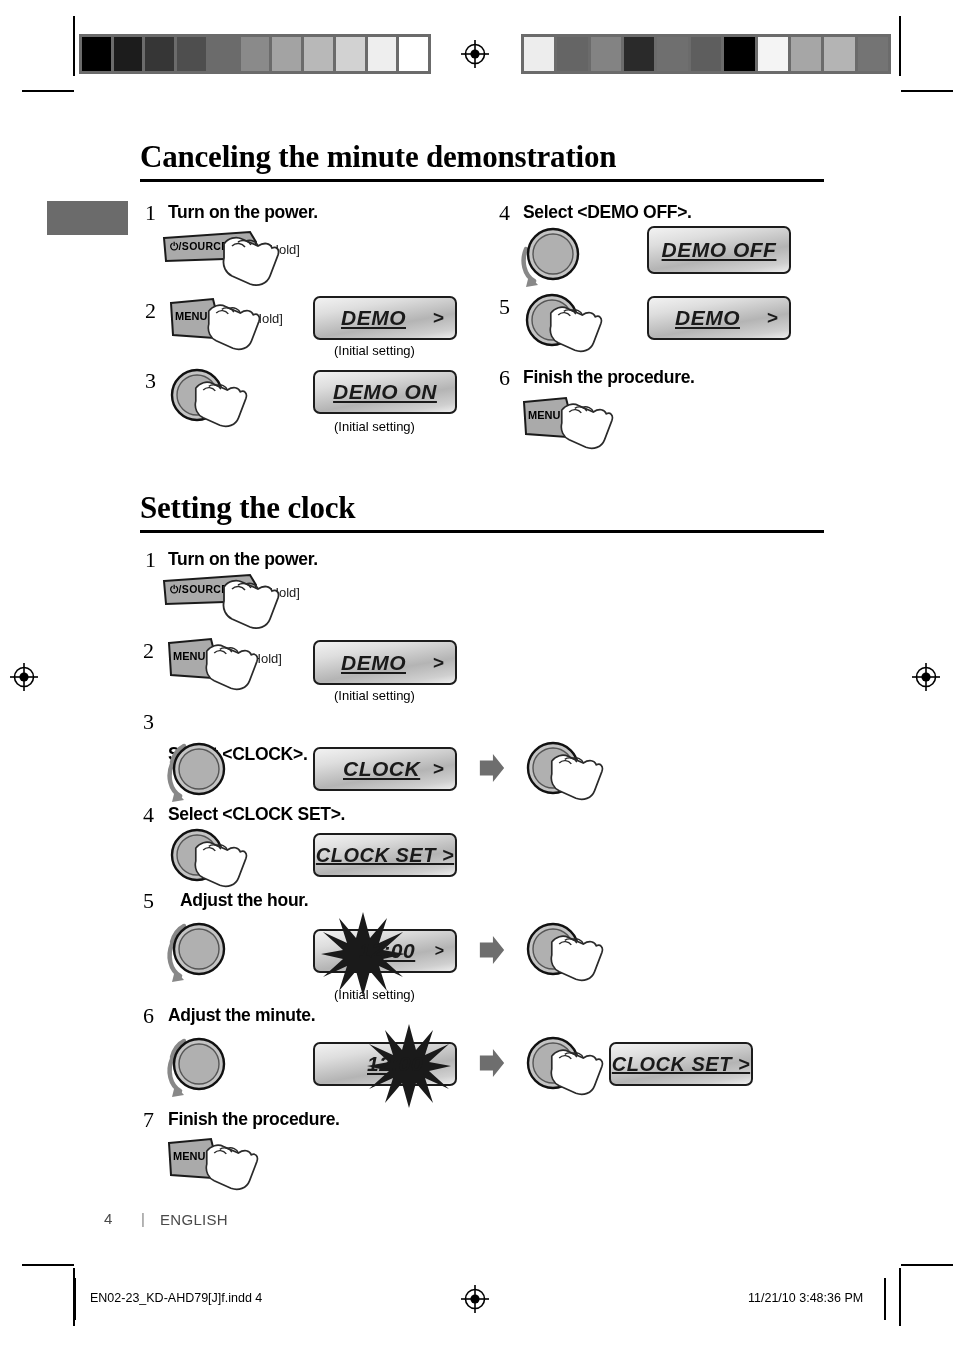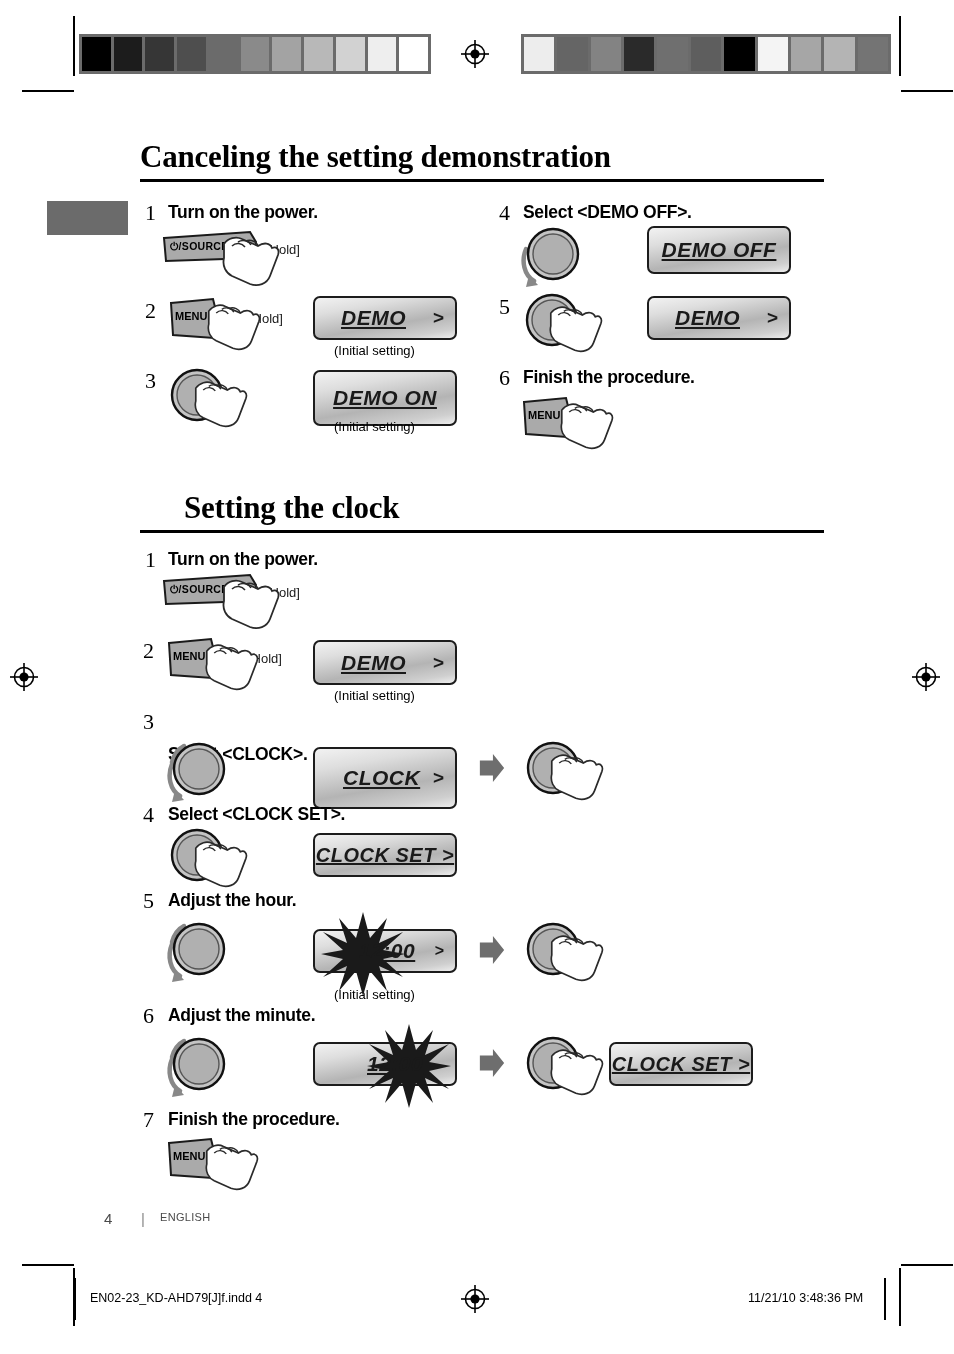--- a/index.html
+++ b/index.html
@@ -161,21 +161,21 @@
   }
   .footer-bar {
     position: absolute;
     font-family: "Liberation Sans", sans-serif;
     font-size: 15px;
     color: #8a8a8a;
   }
   .footer-lang {
     position: absolute;
     font-family: "Liberation Sans", sans-serif;
-    font-size: 11px;
+    font-size: 15px;
     letter-spacing: 0.3px;
     color: #4a4a4a;
   }
   .print-meta {
     position: absolute;
     font-family: "Liberation Sans", sans-serif;
     font-size: 12.5px;
     color: #000;
     white-space: nowrap;
   }
@@ -248,21 +248,21 @@
   <line x1="0" y1="14" x2="28" y2="14" stroke="#000" stroke-width="1.6"></line>
 </svg>
 
 <div class="crop-line" style="left:74px;top:1278px;width:1.5px;height:42px;"></div>
 <div class="crop-line" style="left:884px;top:1278px;width:1.5px;height:42px;"></div>
 
 <div class="page">
 
   <div class="side-tab"></div>
 
-  <h1 class="section-title" style="left:140px;top:139px;">Canceling the setting demonstration</h1>
+  <h1 class="section-title" style="left:140px;top:139px;">Canceling the minute demonstration</h1>
   <div class="rule" style="left:140px;top:179px;width:684px;"></div>
 
   <div class="step-num" style="left:145px;top:202px;">1</div>
   <div class="step-text" style="left:168px;top:204px;">Turn on the power.</div>
 
   <svg class="btn-source" style="left:162px;top:230px;" viewBox="0 0 98 34" width="98" height="34">
     <path d="M2,8 L88,2 L94,12 L92,28 L4,31 Z" fill="#aaaaaa" stroke="#1a1a1a" stroke-width="2"></path>
   </svg>
   <div class="btn-label" style="left:170px;top:240px;font-size:10.5px;letter-spacing:0.3px;">⏻/SOURCE</div>
   <svg class="hand" style="left:218px;top:232px;" viewBox="0 0 62 56" width="62" height="56">
@@ -297,21 +297,21 @@
     <circle cx="28" cy="28" r="25" fill="#c4c4c4" stroke="#111" stroke-width="2.4"></circle>
     <circle cx="28" cy="28" r="20" fill="#b0b0b0" stroke="#555" stroke-width="1.4"></circle>
   </svg>
   <svg class="hand" style="left:190px;top:377px;" viewBox="0 0 62 56" width="58" height="52">
     <path d="M6,12 C10,6 18,4 24,7 L40,14 C46,10 52,11 54,16 C58,14 62,17 60,23 L52,44 C49,52 40,55 32,52 L14,44 C8,41 4,34 6,26 Z" fill="#ffffff" stroke="#2a2a2a" stroke-width="1.8"></path>
     <path d="M14,14 C18,10 24,11 27,15" fill="none" stroke="#2a2a2a" stroke-width="1.5"></path>
     <path d="M20,10 C25,7 31,9 33,13" fill="none" stroke="#2a2a2a" stroke-width="1.5"></path>
     <path d="M28,9 C33,7 39,10 40,14" fill="none" stroke="#2a2a2a" stroke-width="1.5"></path>
   </svg>
 
-  <div class="lcd center" style="left:313px;top:370px;width:144px;height:56px;">
+  <div class="lcd center" style="left:313px;top:370px;width:144px;height:44px;">
     <span class="lcd-text" style="margin:0 auto;">DEMO ON</span>
   </div>
   <div class="caption" style="left:334px;top:419px;">(Initial setting)</div>
 
   <div class="step-num" style="left:499px;top:202px;">4</div>
   <div class="step-text" style="left:523px;top:204px;">Select &lt;DEMO OFF&gt;.</div>
   <svg class="knob" style="left:516px;top:223px;" viewBox="0 0 70 66" width="70" height="66">
     <path d="M10,26 C5,38 8,52 18,58" fill="none" stroke="#888" stroke-width="4.5" stroke-linecap="round"></path>
     <path d="M13,52 L22,62 L10,64 Z" fill="#888"></path>
     <circle cx="37" cy="31" r="25" fill="#c4c4c4" stroke="#111" stroke-width="2.4"></circle>
@@ -343,21 +343,21 @@
     <path d="M3,6 L45,2 L50,22 L46,41 L5,38 Z" fill="#aaaaaa" stroke="#1a1a1a" stroke-width="2"></path>
   </svg>
   <div class="btn-label" style="left:528px;top:409px;font-size:11px;">MENU</div>
   <svg class="hand" style="left:556px;top:399px;" viewBox="0 0 62 56" width="58" height="52">
     <path d="M6,12 C10,6 18,4 24,7 L40,14 C46,10 52,11 54,16 C58,14 62,17 60,23 L52,44 C49,52 40,55 32,52 L14,44 C8,41 4,34 6,26 Z" fill="#ffffff" stroke="#2a2a2a" stroke-width="1.8"></path>
     <path d="M14,14 C18,10 24,11 27,15" fill="none" stroke="#2a2a2a" stroke-width="1.5"></path>
     <path d="M20,10 C25,7 31,9 33,13" fill="none" stroke="#2a2a2a" stroke-width="1.5"></path>
     <path d="M28,9 C33,7 39,10 40,14" fill="none" stroke="#2a2a2a" stroke-width="1.5"></path>
   </svg>
 
-  <h1 class="section-title" style="left:140px;top:490px;margin-left:44px;">Setting the clock</h1>
+  <h1 class="section-title" style="left:140px;top:490px;">Setting the clock</h1>
   <div class="rule" style="left:140px;top:530px;width:684px;"></div>
 
   <div class="step-num" style="left:145px;top:549px;">1</div>
   <div class="step-text" style="left:168px;top:551px;">Turn on the power.</div>
   <svg class="btn-source" style="left:162px;top:573px;" viewBox="0 0 98 34" width="98" height="34">
     <path d="M2,8 L88,2 L94,12 L92,28 L4,31 Z" fill="#aaaaaa" stroke="#1a1a1a" stroke-width="2"></path>
   </svg>
   <div class="btn-label" style="left:170px;top:583px;font-size:10.5px;letter-spacing:0.3px;">⏻/SOURCE</div>
   <svg class="hand" style="left:218px;top:575px;" viewBox="0 0 62 56" width="62" height="56">
     <path d="M6,12 C10,6 18,4 24,7 L40,14 C46,10 52,11 54,16 C58,14 62,17 60,23 L52,44 C49,52 40,55 32,52 L14,44 C8,41 4,34 6,26 Z" fill="#ffffff" stroke="#2a2a2a" stroke-width="1.8"></path>
@@ -388,21 +388,21 @@
 
   <div class="step-num" style="left:143px;top:711px;">3</div>
   <div class="step-text" style="left:168px;top:746px;">Select &lt;CLOCK&gt;.</div>
   <svg class="knob" style="left:162px;top:738px;" viewBox="0 0 70 66" width="70" height="66">
     <path d="M10,26 C5,38 8,52 18,58" fill="none" stroke="#888" stroke-width="4.5" stroke-linecap="round"></path>
     <path d="M13,52 L22,62 L10,64 Z" fill="#888"></path>
     <path d="M22,8 C16,11 12,17 10,24" fill="none" stroke="#888" stroke-width="4.5" stroke-linecap="round"></path>
     <circle cx="37" cy="31" r="25" fill="#c4c4c4" stroke="#111" stroke-width="2.4"></circle>
     <circle cx="37" cy="31" r="20" fill="#b0b0b0" stroke="#555" stroke-width="1.4"></circle>
   </svg>
-  <div class="lcd" style="left:313px;top:747px;width:144px;height:62px;">
+  <div class="lcd" style="left:313px;top:747px;width:144px;height:44px;">
     <span class="lcd-text" style="margin-left:28px;">CLOCK</span>
     <span class="lcd-arrow">&gt;</span>
   </div>
   <svg class="arrow-sep" style="left:478px;top:752px;" viewBox="0 0 30 34" width="28" height="32">
     <path d="M2,9 L16,9 L16,2 L28,17 L16,32 L16,25 L2,25 Z" fill="#6e6e6e"></path>
   </svg>
   <svg class="knob" style="left:525px;top:740px;" viewBox="0 0 56 56" width="56" height="56">
     <circle cx="28" cy="28" r="25" fill="#c4c4c4" stroke="#111" stroke-width="2.4"></circle>
     <circle cx="28" cy="28" r="20" fill="#b0b0b0" stroke="#555" stroke-width="1.4"></circle>
   </svg>
@@ -423,21 +423,21 @@
     <path d="M6,12 C10,6 18,4 24,7 L40,14 C46,10 52,11 54,16 C58,14 62,17 60,23 L52,44 C49,52 40,55 32,52 L14,44 C8,41 4,34 6,26 Z" fill="#ffffff" stroke="#2a2a2a" stroke-width="1.8"></path>
     <path d="M14,14 C18,10 24,11 27,15" fill="none" stroke="#2a2a2a" stroke-width="1.5"></path>
     <path d="M20,10 C25,7 31,9 33,13" fill="none" stroke="#2a2a2a" stroke-width="1.5"></path>
     <path d="M28,9 C33,7 39,10 40,14" fill="none" stroke="#2a2a2a" stroke-width="1.5"></path>
   </svg>
   <div class="lcd" style="left:313px;top:833px;width:144px;height:44px;">
     <span class="lcd-text" style="margin:0 auto;font-size:20px;">CLOCK SET &gt;</span>
   </div>
 
   <div class="step-num" style="left:143px;top:890px;">5</div>
-  <div class="step-text" style="left:168px;top:892px;">Adjust the hour.</div>
+  <div class="step-text" style="left:180px;top:892px;">Adjust the hour.</div>
   <svg class="knob" style="left:162px;top:918px;" viewBox="0 0 70 66" width="70" height="66">
     <path d="M10,26 C5,38 8,52 18,58" fill="none" stroke="#888" stroke-width="4.5" stroke-linecap="round"></path>
     <path d="M13,52 L22,62 L10,64 Z" fill="#888"></path>
     <path d="M22,8 C16,11 12,17 10,24" fill="none" stroke="#888" stroke-width="4.5" stroke-linecap="round"></path>
     <circle cx="37" cy="31" r="25" fill="#c4c4c4" stroke="#111" stroke-width="2.4"></circle>
     <circle cx="37" cy="31" r="20" fill="#b0b0b0" stroke="#555" stroke-width="1.4"></circle>
   </svg>
   <div class="lcd" style="left:313px;top:929px;width:144px;height:44px;">
     <svg class="burst" style="left:6px;top:-19px;" viewBox="0 0 84 84" width="84" height="84">
       <path d="M42,0 L49,26 L66,6 L58,31 L82,20 L62,38 L84,42 L62,47 L82,65 L58,54 L66,79 L49,59 L42,84 L35,59 L18,79 L26,54 L2,65 L22,47 L0,42 L22,38 L2,20 L26,31 L18,6 L35,26 Z" fill="#1a1a1a"></path>

